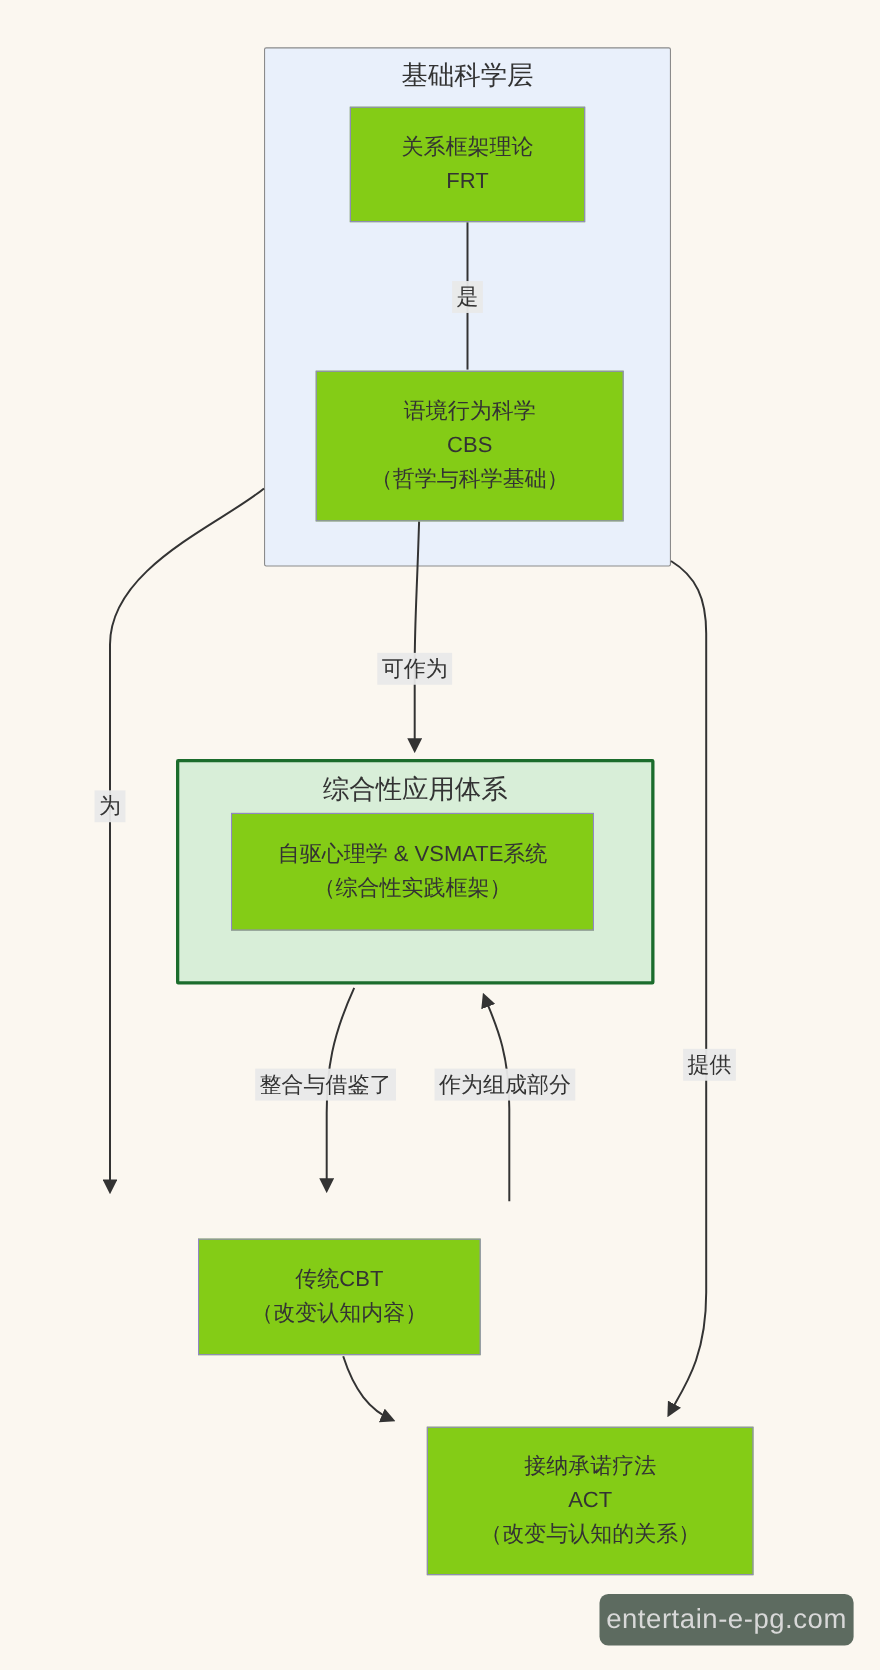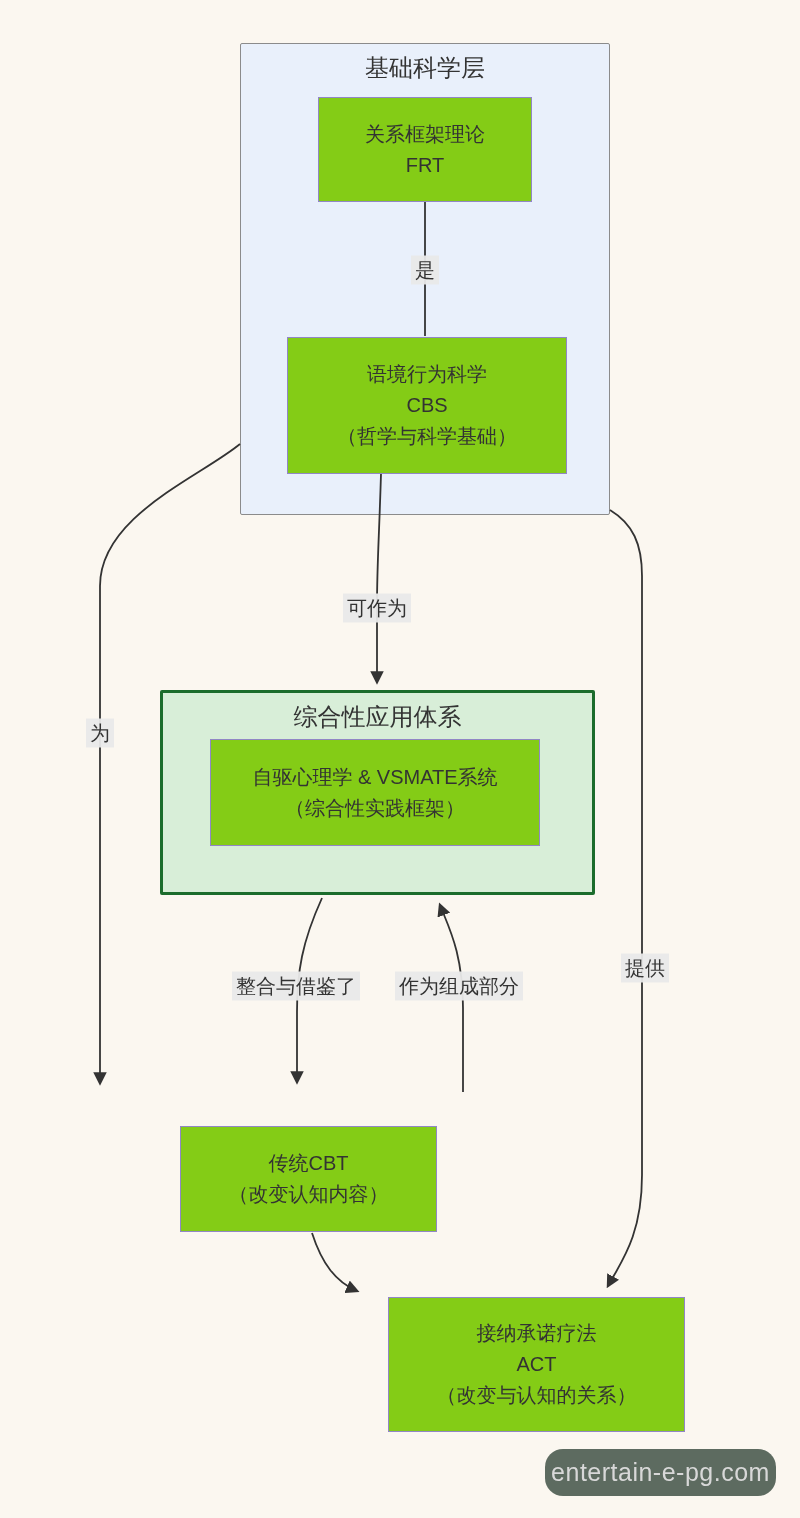--- a/index.html
+++ b/index.html
@@ -79,21 +79,21 @@
     z-index: 4;
   }
   
   .watermark {
     position: absolute;
     left: 545px;
     top: 1449px;
     width: 231px;
     height: 47px;
     background: #5D6B60;
-    border-radius: 18px;
+    border-radius: 8px;
     display: flex;
     align-items: center;
     justify-content: center;
     font-size: 25px;
     color: #D8D8D8;
     z-index: 5;
     letter-spacing: 0.5px;
   }
 </style>
 </head>

